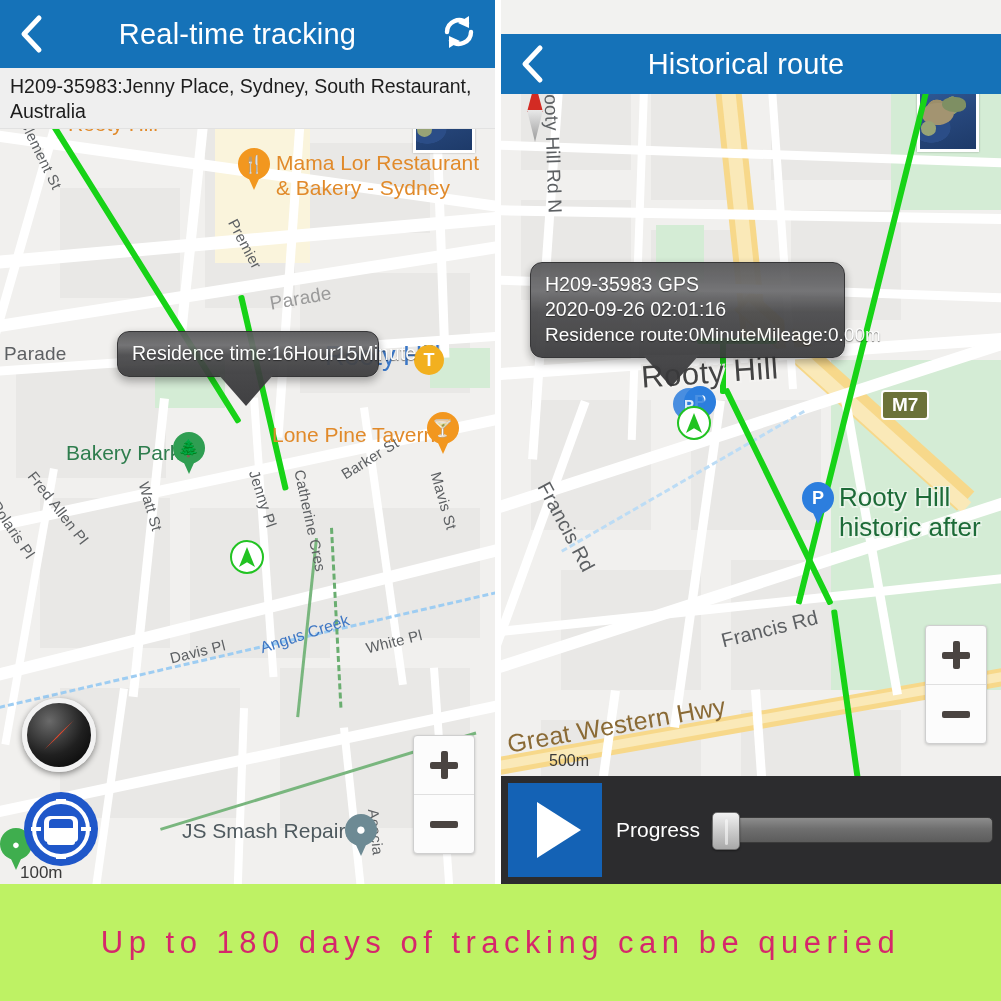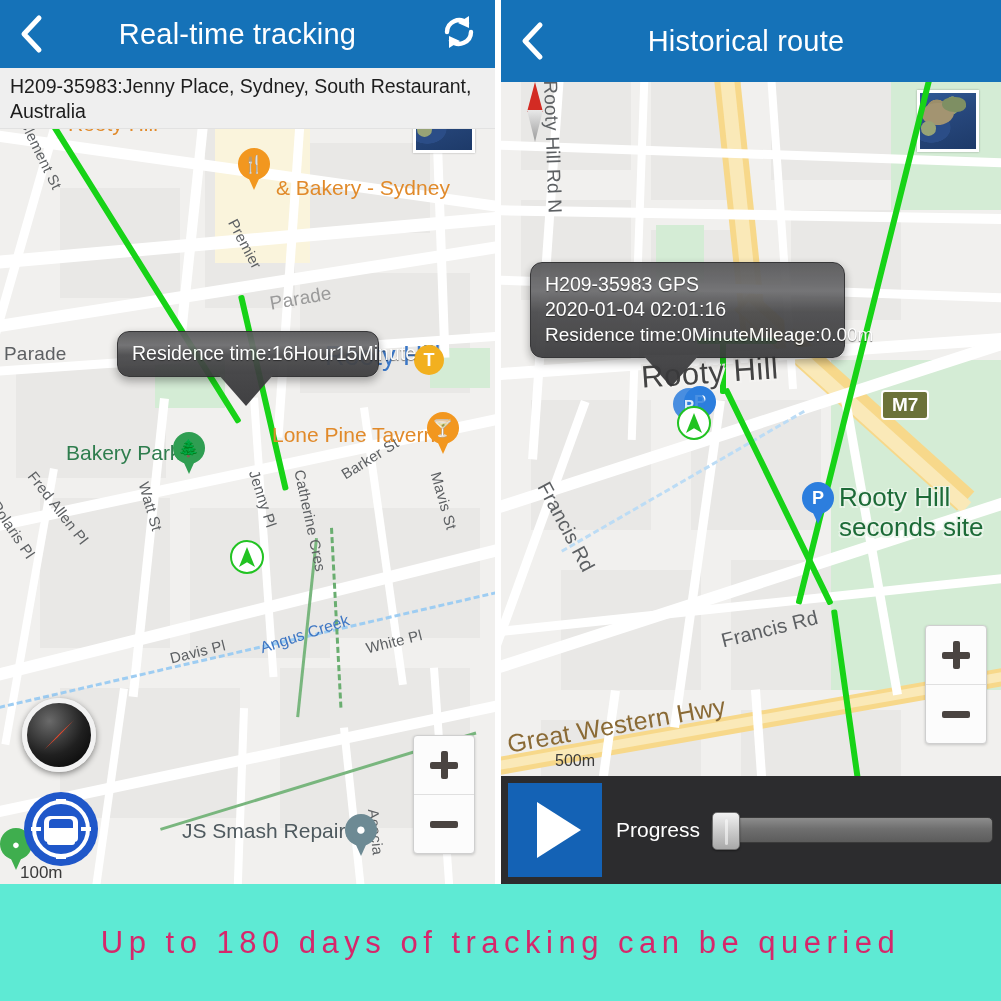--- a/index.html
+++ b/index.html
@@ -2,34 +2,34 @@
 <html><head>
 <meta charset="utf-8">
 <style>
   * { box-sizing: border-box; margin: 0; padding: 0; }
   html, body {
     width: 1001px; height: 1001px;
     background: #ffffff;
     font-family: "Liberation Sans", sans-serif;
     overflow: hidden;
   }
-  #root { position: relative; width: 1001px; height: 1001px; background:#5eead4; }
+  #root { position: relative; width: 1001px; height: 1001px; background:#bef264; }
 
   .panels { position:absolute; left:0; top:0; width:1001px; height:884px; display:flex; }
   .panel { position:relative; overflow:hidden; height:884px; background:#f2f2f0; }
   .panel.left  { width:495px; }
   .panel.divider { width:6px; background:#ffffff; }
   .panel.right { width:500px; }
 
   
   .appbar {
     position:relative; height:68px; background:#1572b8;
     display:flex; align-items:center; z-index:40;
   }
-  .appbar.right-bar { height:82px; }
+  .appbar.right-bar { height:60px;margin-top:34px; }
   .back-btn {
     width:62px; height:100%; display:flex; align-items:center; justify-content:center;
     cursor:pointer;
   }
   .back-btn svg { display:block; }
   .appbar-title {
     flex:1; text-align:center; color:#ffffff; font-size:29px; letter-spacing:.2px;
     font-weight:400; margin-left:-10px;
   }
   .refresh-btn { width:72px; height:100%; display:flex; align-items:center; justify-content:center; cursor:pointer; }
@@ -336,21 +336,21 @@
           <div class="tip" style="background:#f2971f;"></div>
           <div class="glyph">🍴</div>
         </div>
 
         <div class="pin" style="left:238px;top:80px;">
           <div class="body" style="background:#f2971f;"></div>
           <div class="tip" style="background:#f2971f;"></div>
           <div class="glyph">🍴</div>
         </div>
         <div class="poi-label food" style="left:276px;top:82px;">
-          <br>
+          <span>Mama Lor Restaurant</span><br>
           <span>&amp; Bakery - Sydney</span>
         </div>
 
         <div class="poi-label station" style="left:325px;top:276px;font-size:27px;">
           <span>Rooty</span>
           <span>Hill</span>
         </div>
         <div class="circ-badge" style="left:414px;top:277px;background:#f2b01f;">
           <span>T</span>
         </div>
@@ -505,21 +505,21 @@
         <div class="streetlabel" style="left:218px;top:560px;font-size:20px;transform:rotate(-14deg);">Francis Rd</div>
         <div class="streetlabel" style="left:4px;top:660px;font-size:25px;color:#8a6a35;transform:rotate(-10deg);">Great Western Hwy</div>
 
         <div class="shield" style="left:380px;top:320px;">M7</div>
 
         <div class="poi-label placebig" style="left:140px;top:290px;transform:rotate(-4deg);">
           <span>Rooty Hill</span>
         </div>
         <div class="poi-label dgreen" style="left:338px;top:412px;">
           <span>Rooty Hill</span><br>
-          <span>seconds site</span>
+          <span>historic after</span>
         </div>
 
         <div class="pin" style="left:183px;top:316px;">
           <div class="body" style="background:#2c7ede;"></div>
           <div class="tip" style="background:#2c7ede;"></div>
           <div class="glyph" style="font-weight:bold;font-size:18px;">P</div>
         </div>
         <div class="pin" style="left:172px;top:318px;opacity:.85;">
           <div class="body" style="background:#2c7ede;"></div>
           <div class="tip" style="background:#2c7ede;"></div>
@@ -531,36 +531,36 @@
           <div class="glyph" style="font-weight:bold;font-size:18px;">P</div>
         </div>
 
         <div class="navmarker" style="left:176px;top:336px;">
           <div class="ring"></div>
           <div class="arrow"></div>
         </div>
 
         <div class="callout" style="left:29px;top:192px;width:315px;">
           <div class="line">H209-35983 GPS</div>
-          <div class="line">2020-01-04 02:01:16</div>
-          <div class="line" style="font-size:19px;">Residence time:0MinuteMileage:0.00m</div>
+          <div class="line">2020-09-26 02:01:16</div>
+          <div class="line" style="font-size:19px;">Residence route:0MinuteMileage:0.00m</div>
           <div class="tail" style="left:112px;"></div>
         </div>
 
         <div class="zoomctl" style="left:424px;top:555px;">
           <div class="zbtn">
             <span class="zplus"></span>
           </div>
           <div class="zsep"></div>
           <div class="zbtn">
             <span class="zminus"></span>
           </div>
         </div>
 
-        <div class="scalebar" style="left:48px;top:682px;font-size:16px;margin-left:6px;">500m</div>
+        <div class="scalebar" style="left:48px;top:682px;font-size:16px;">500m</div>
 
         <div class="player">
           <div class="play-btn">
             <div class="play-tri"></div>
           </div>
           <div class="sliders">
             <div class="slider-row">
               <div class="slider-label">Progress</div>
               <div class="slider-track">
                 <div class="slider-thumb"></div>

